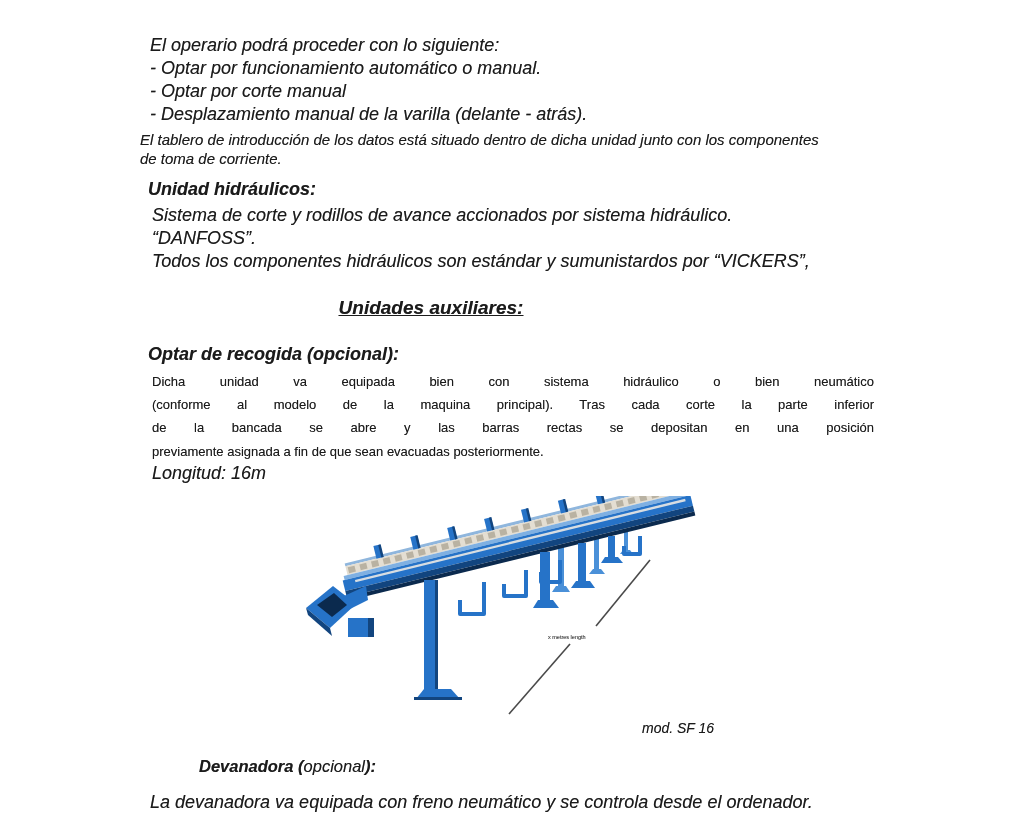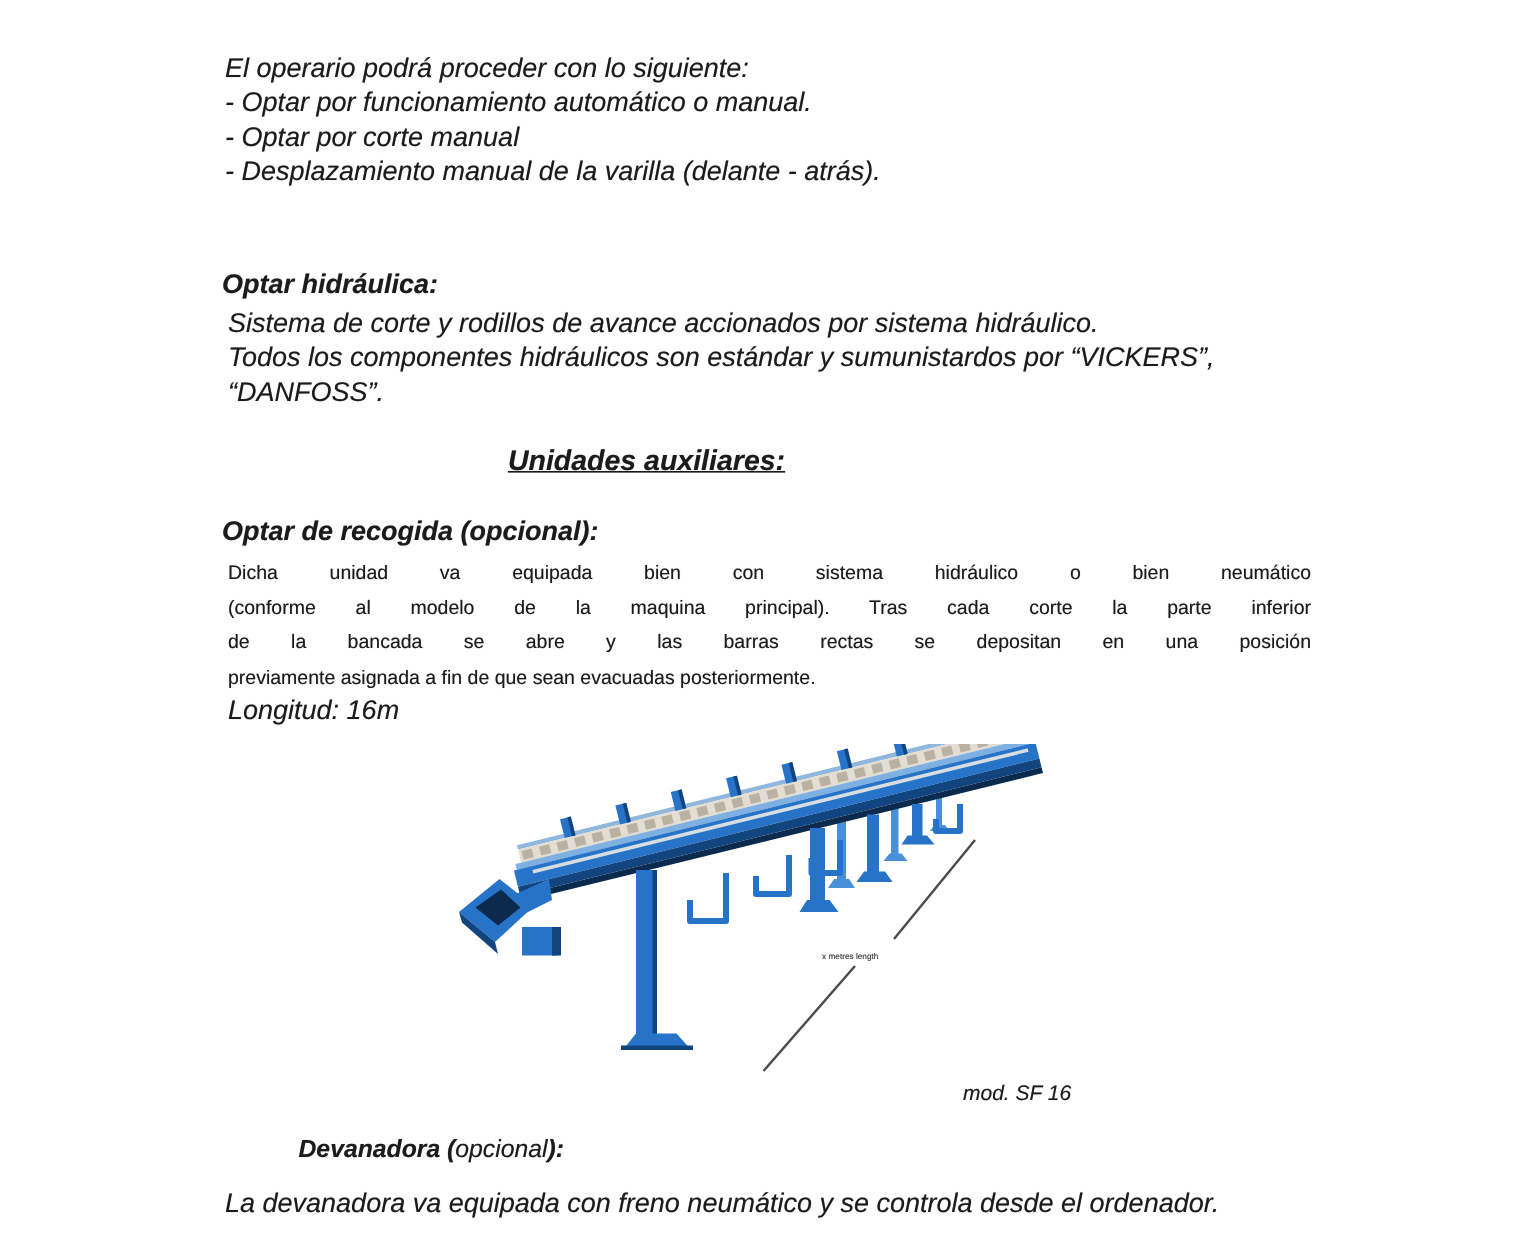--- a/index.html
+++ b/index.html
@@ -34,28 +34,30 @@
 </style>
 </head>
 <body>
 
 <div class="abs body-text" style="left:150px;top:34px;width:800px;">
   <div>El operario podrá proceder con lo siguiente:</div>
   <div>- Optar por funcionamiento automático o manual.</div>
   <div>- Optar por corte manual</div>
   <div>- Desplazamiento manual de la varilla (delante - atrás).</div>
   <div class="small-text" style="margin-left:-10px;margin-top:4px;">
+    <div>El tablero de introducción de los datos está situado dentro de dicha unidad junto con los componentes</div>
+    <div>de toma de corriente.</div>
   </div>
 </div>
 
-<div class="abs h-bold" style="left:148px;top:178px;">Optar hidráulica:</div>
+<div class="abs h-bold" style="left:148px;top:178px;">Unidad hidráulicos:</div>
 <div class="abs body-text" style="left:152px;top:204px;width:790px;">
   <div>Sistema de corte y rodillos de avance accionados por sistema hidráulico.</div>
+  <div>“DANFOSS”.</div>
   <div>Todos los componentes hidráulicos son estándar y sumunistardos por “VICKERS”,</div>
-  <div>“DANFOSS”.</div>
 </div>
 
 <div class="abs center-head" style="left:0;top:297px;">Unidades auxiliares:</div>
 
 <div class="abs h-bold" style="left:148px;top:343px;">Optar de recogida (opcional):</div>
 <div class="abs just-par" style="left:152px;top:370px;">
   <div class="jline">Dicha unidad va equipada bien con sistema hidráulico o bien neumático</div>
   <div class="jline">(conforme al modelo de la maquina principal). Tras cada corte la parte inferior</div>
   <div class="jline">de la bancada se abre y las barras rectas se depositan en una posición</div>
   <div class="jlast">previamente asignada a fin de que sean evacuadas posteriormente.</div>

